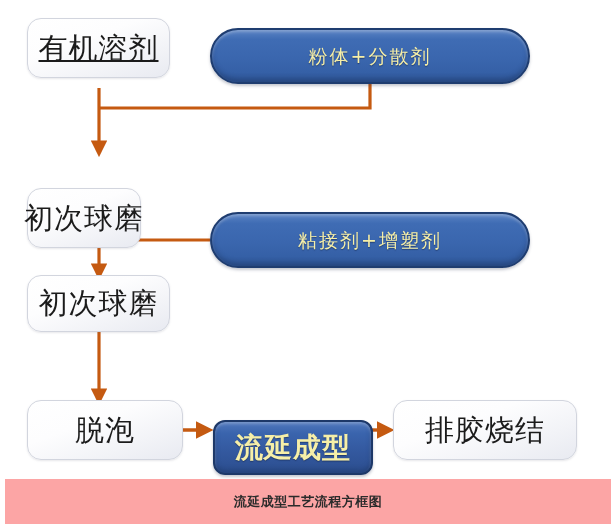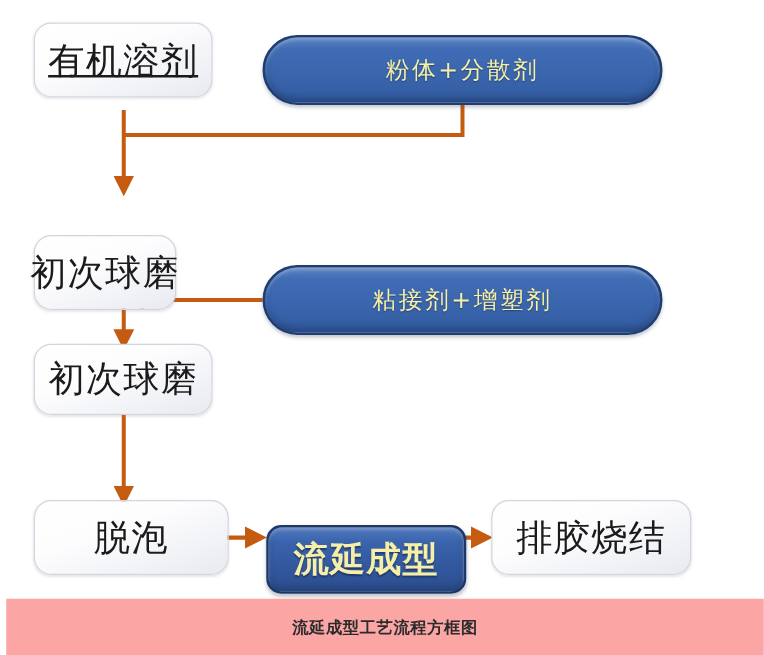--- a/index.html
+++ b/index.html
@@ -138,19 +138,19 @@
   <div class="node plain" style="left:27px; top:152px; width:114px; height:60px;margin-top:36px;">初次球磨</div>
 
   <div class="node pill" style="left:210px; top:212px; width:320px; height:56px;text-align:center;">粘接剂+增塑剂</div>
 
   <div class="node plain" style="left:27px; top:275px; width:143px; height:57px;">初次球磨</div>
 
   <div class="node plain" style="left:27px; top:400px; width:156px; height:60px;">脱泡</div>
 
   <div class="node bluebox" style="left:213px; top:420px; width:160px; height:55px;">流延成型</div>
 
-  <div class="node plain" style="left:393px; top:400px; width:160px; height:60px;">排胶烧结</div>
+  <div class="node plain" style="left:393px; top:400px; width:184px; height:60px;">排胶烧结</div>
 
   <div id="caption-bar">
     <span id="caption-text">流延成型工艺流程方框图</span>
   </div>
 
 </div>
 
 </body></html>

